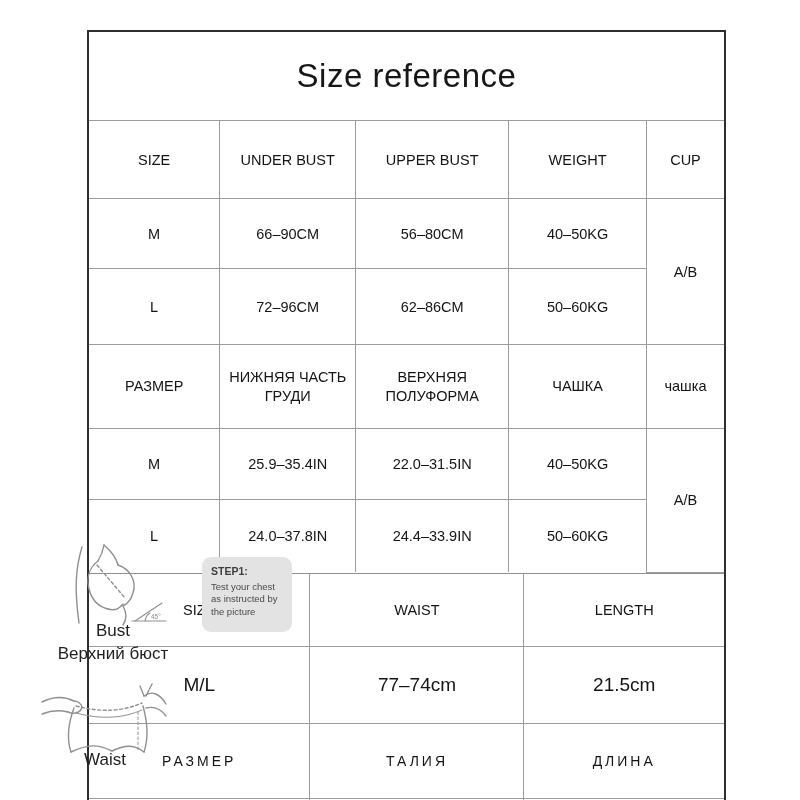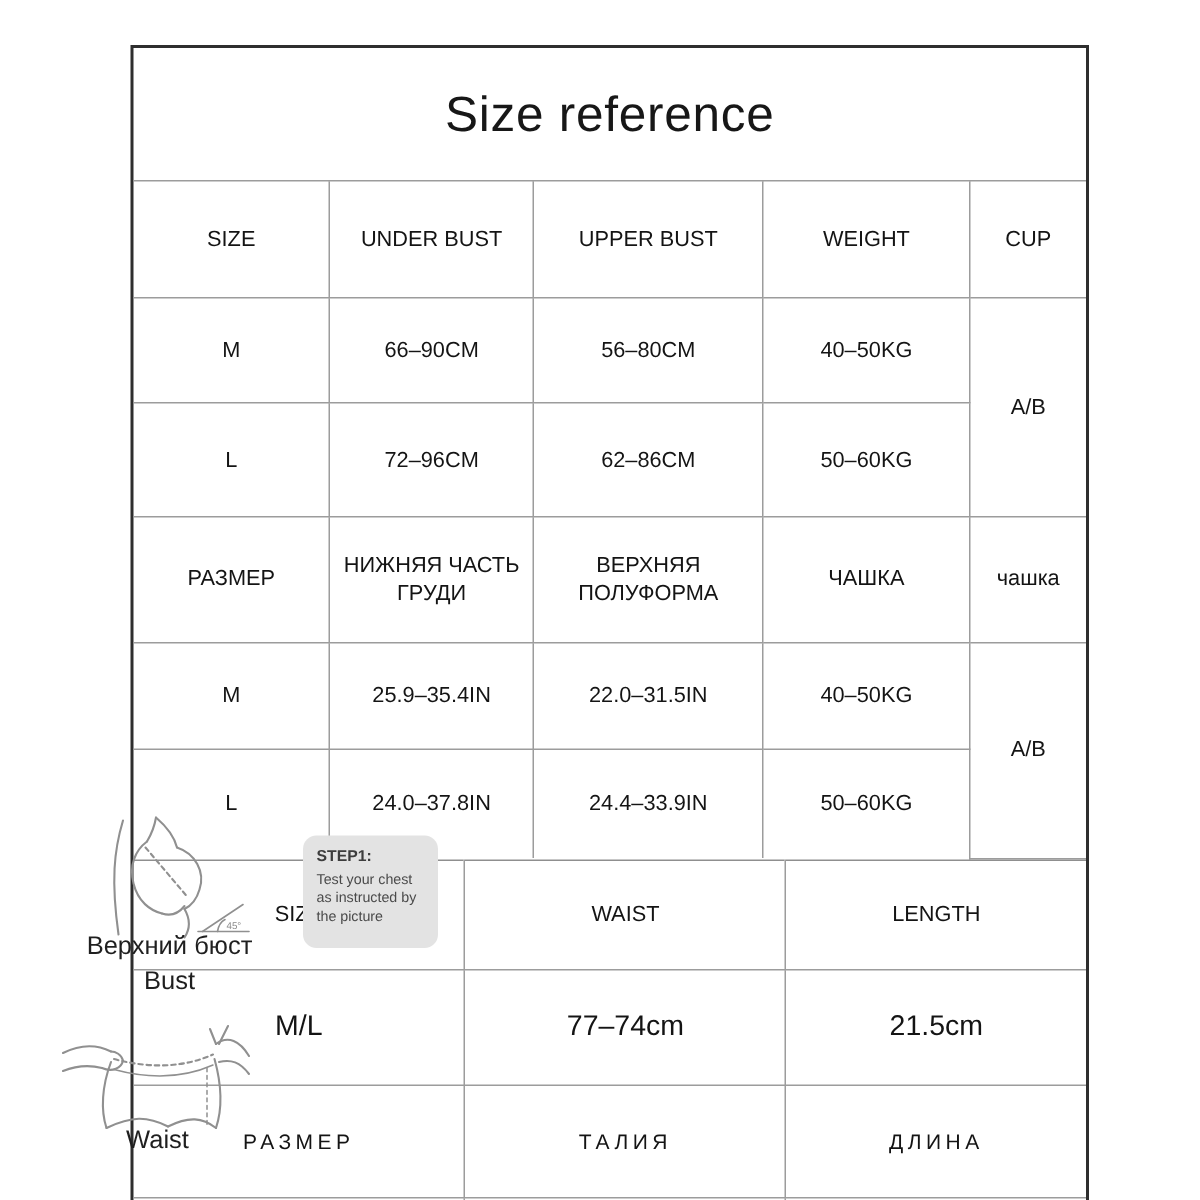--- a/index.html
+++ b/index.html
@@ -152,22 +152,22 @@
         <g stroke-width="1.1">
           <path d="M84,78 L118,78"></path>
           <path d="M87,78 L114,60"></path>
           <path d="M97,78 Q98,72 102,70"></path>
         </g>
       </g>
       <text x="103" y="76" font-size="6.5" fill="#8a8a8a">45°</text>
     </svg>
   </div>
   <div class="fig-label" style="left:33px;top:619px;width:160px;">
+    <div>Bust</div>
     <div>Верхний бюст</div>
-    <div>Bust</div>
   </div>
   <div class="stepbox" style="left:176px;top:557px;width:90px;height:75px;margin-left:26px;">
     <div class="step-title">STEP1:</div>
     <div class="step-text">Test your chest as instructed by the picture</div>
   </div>
 
   <div class="fig" style="left:40px;top:682px;">
     <svg width="130" height="72" viewBox="0 0 130 72">
       <g fill="none" stroke="#909090" stroke-width="1.4" stroke-linecap="round">
         <path d="M2,20 C14,14 24,14 34,19"></path>

